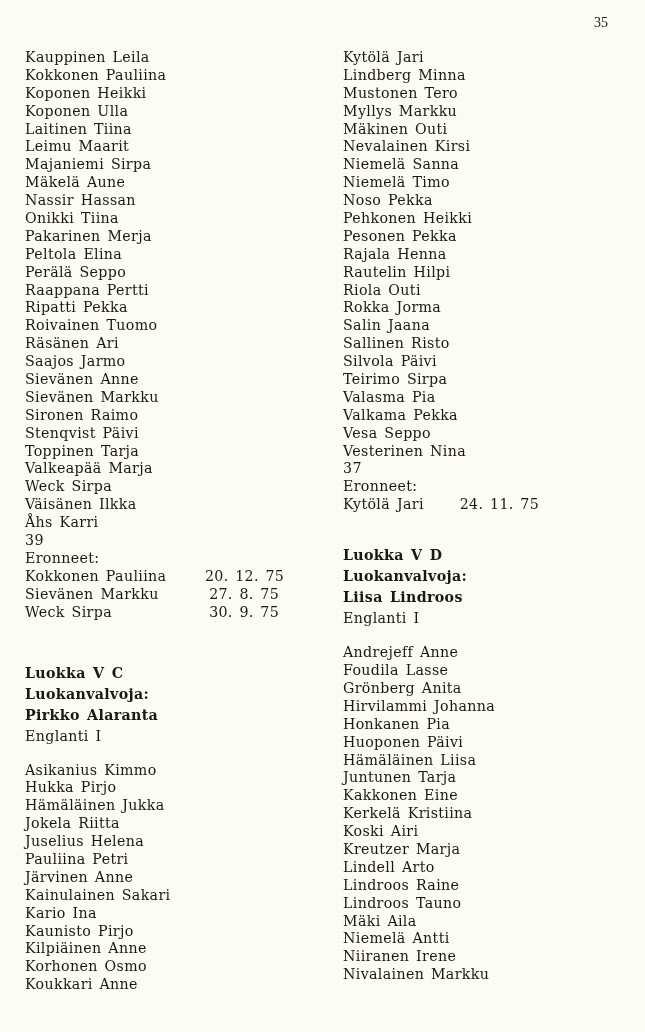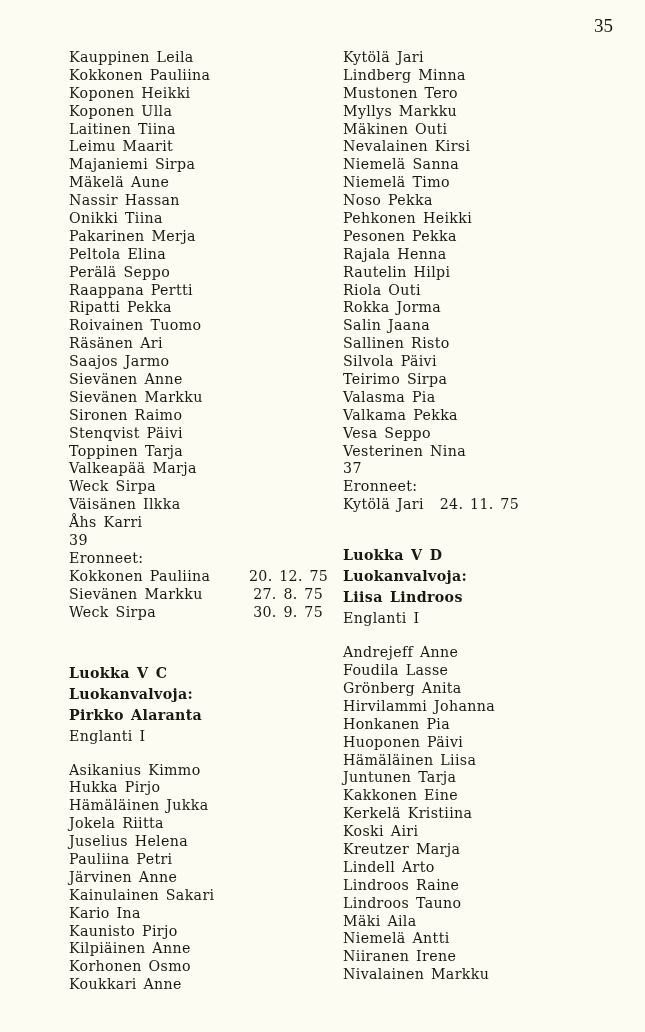--- a/index.html
+++ b/index.html
@@ -5,37 +5,37 @@
   html, body { margin: 0; padding: 0; }
   body {
     width: 645px; height: 1032px; overflow: hidden;
     background: #fdfcf3;
     font-family: "DejaVu Serif", "Liberation Serif", serif;
     color: #1a1812;
     position: relative;
   }
   .page-number {
     position: absolute; left: 594px; top: 15px;
-    font-family: "Liberation Serif", serif; font-size: 19px;
+    font-family: "Liberation Serif", serif; font-size: 14px;
   }
   .col { position: absolute; top: 49px; width: 300px; }
-  .col.left { left: 25px; margin-left: 44px; }
+  .col.left { left: 25px; }
   .col.right { left: 343px; }
   .line {
     font-size: 14.2px; line-height: 17.9px; height: 17.9px;
     white-space: nowrap; letter-spacing: 0.35px; word-spacing: 2px;
     position: relative;
   }
   .heading { font-weight: bold; font-size: 14.2px; height: 22px; line-height: 22px; }
   .supervisor-label, .supervisor-name { font-weight: bold; font-size: 14.2px; height: 21px; line-height: 21px; }
   .subject { font-size: 14.2px; height: 24px; line-height: 21px; letter-spacing: 0.35px; }
   .date {
     position: absolute; left: 180px; width: 74px; text-align: right; letter-spacing: 0.3px;
   }
-  .date.inline { position: static; margin-left: 16px; }
+  .date.inline { position: static; margin-left: 36px; }
   .gap { height: 17.9px; }
   .gap-big { height: 40px; }
 </style>
 </head>
 <body>
 
 <div class="page-number">35</div>
 
 <div class="col left">
   <div id="left-list">

